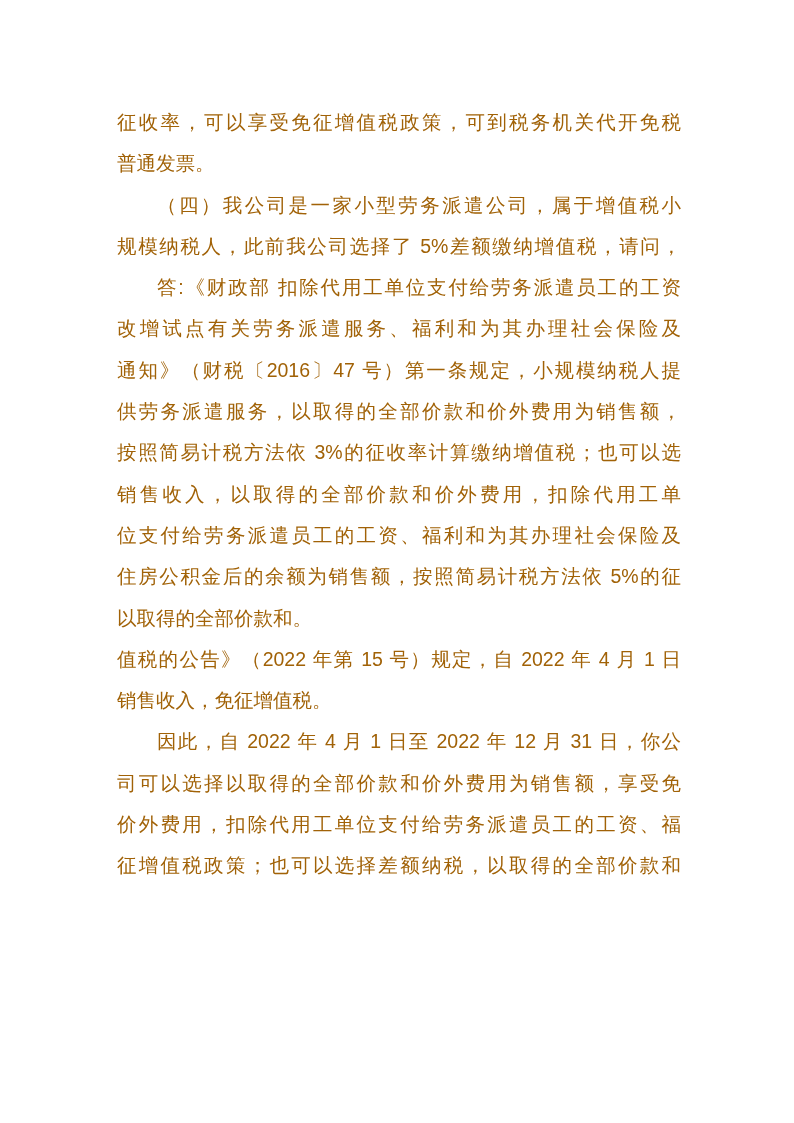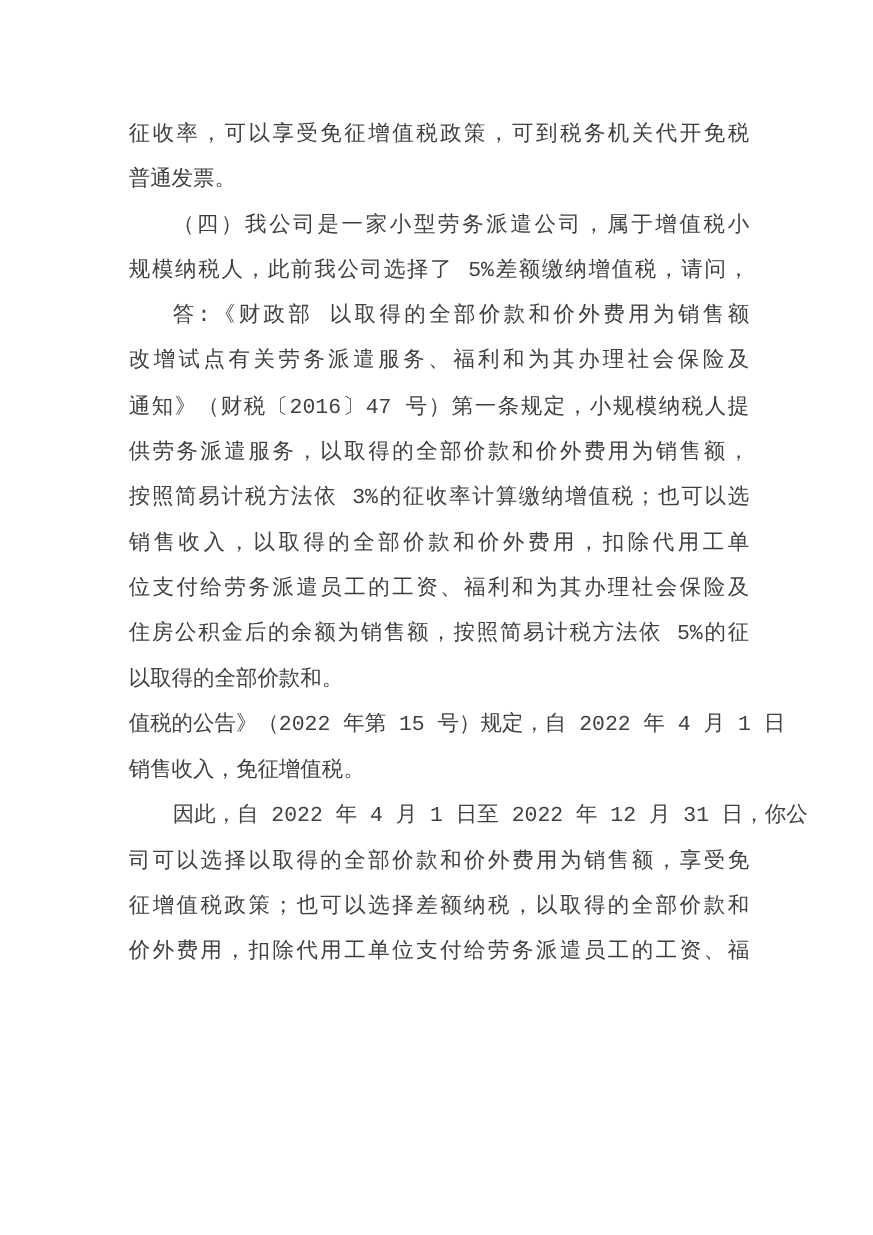--- a/index.html
+++ b/index.html
@@ -1,21 +1,21 @@
 <!DOCTYPE html>
 <html><head>
   <meta charset="utf-8">
   <style>
     html, body { margin: 0; padding: 0; background: #ffffff; }
     body { width: 794px; height: 1123px; position: relative; overflow: hidden; }
     .page { position: absolute; left: 0; top: 0; width: 794px; height: 1123px; background: #fff; }
     .text-column {
       position: absolute; left: 117px; top: 102px; width: 564px;
-      font-family: Liberation Mono, monospace;
-      color: #404040;
+      font-family: Liberation Sans, sans-serif;
+      color: #a16207;
       font-size: 19.5px;
     }
     .line {
       height: 41.3px; line-height: 41.3px;
       white-space: nowrap; overflow: visible;
       text-align: justify; text-align-last: justify;
     }
     .line.last { text-align-last: left; }
     .line.indent { padding-left: 40px; }
   </style>
@@ -29,37 +29,37 @@
       <div class="line">征收率，可以享受免征增值税政策，可到税务机关代开免税</div>
       <div class="line last">普通发票。</div>
     </div>
 
     <div>
       <div class="line indent">（四）我公司是一家小型劳务派遣公司，属于增值税小</div>
       <div class="line">规模纳税人，此前我公司选择了 5%差额缴纳增值税，请问，</div>
     </div>
 
     <div>
-      <div class="line indent">答:《财政部  以取得的全部价款和价外费用为销售额</div>
+      <div class="line indent">答:《财政部  扣除代用工单位支付给劳务派遣员工的工资</div>
       <div class="line">改增试点有关劳务派遣服务、福利和为其办理社会保险及</div>
       <div class="line">通知》（财税〔2016〕47 号）第一条规定，小规模纳税人提</div>
       <div class="line">供劳务派遣服务，以取得的全部价款和价外费用为销售额，</div>
       <div class="line">按照简易计税方法依 3%的征收率计算缴纳增值税；也可以选</div>
       <div class="line">销售收入，以取得的全部价款和价外费用，扣除代用工单</div>
       <div class="line">位支付给劳务派遣员工的工资、福利和为其办理社会保险及</div>
       <div class="line">住房公积金后的余额为销售额，按照简易计税方法依 5%的征</div>
       <div class="line last">以取得的全部价款和。</div>
     </div>
 
     <div>
       <div class="line">值税的公告》（2022 年第 15 号）规定，自 2022 年 4 月 1 日</div>
       <div class="line last">销售收入，免征增值税。</div>
     </div>
 
     <div>
       <div class="line indent">因此，自 2022 年 4 月 1 日至 2022 年 12 月 31 日，你公</div>
       <div class="line">司可以选择以取得的全部价款和价外费用为销售额，享受免</div>
+      <div class="line">价外费用，扣除代用工单位支付给劳务派遣员工的工资、福</div>
       <div class="line">征增值税政策；也可以选择差额纳税，以取得的全部价款和</div>
-      <div class="line">价外费用，扣除代用工单位支付给劳务派遣员工的工资、福</div>
     </div>
 
   </div>
 </div>
 
 </body></html>

